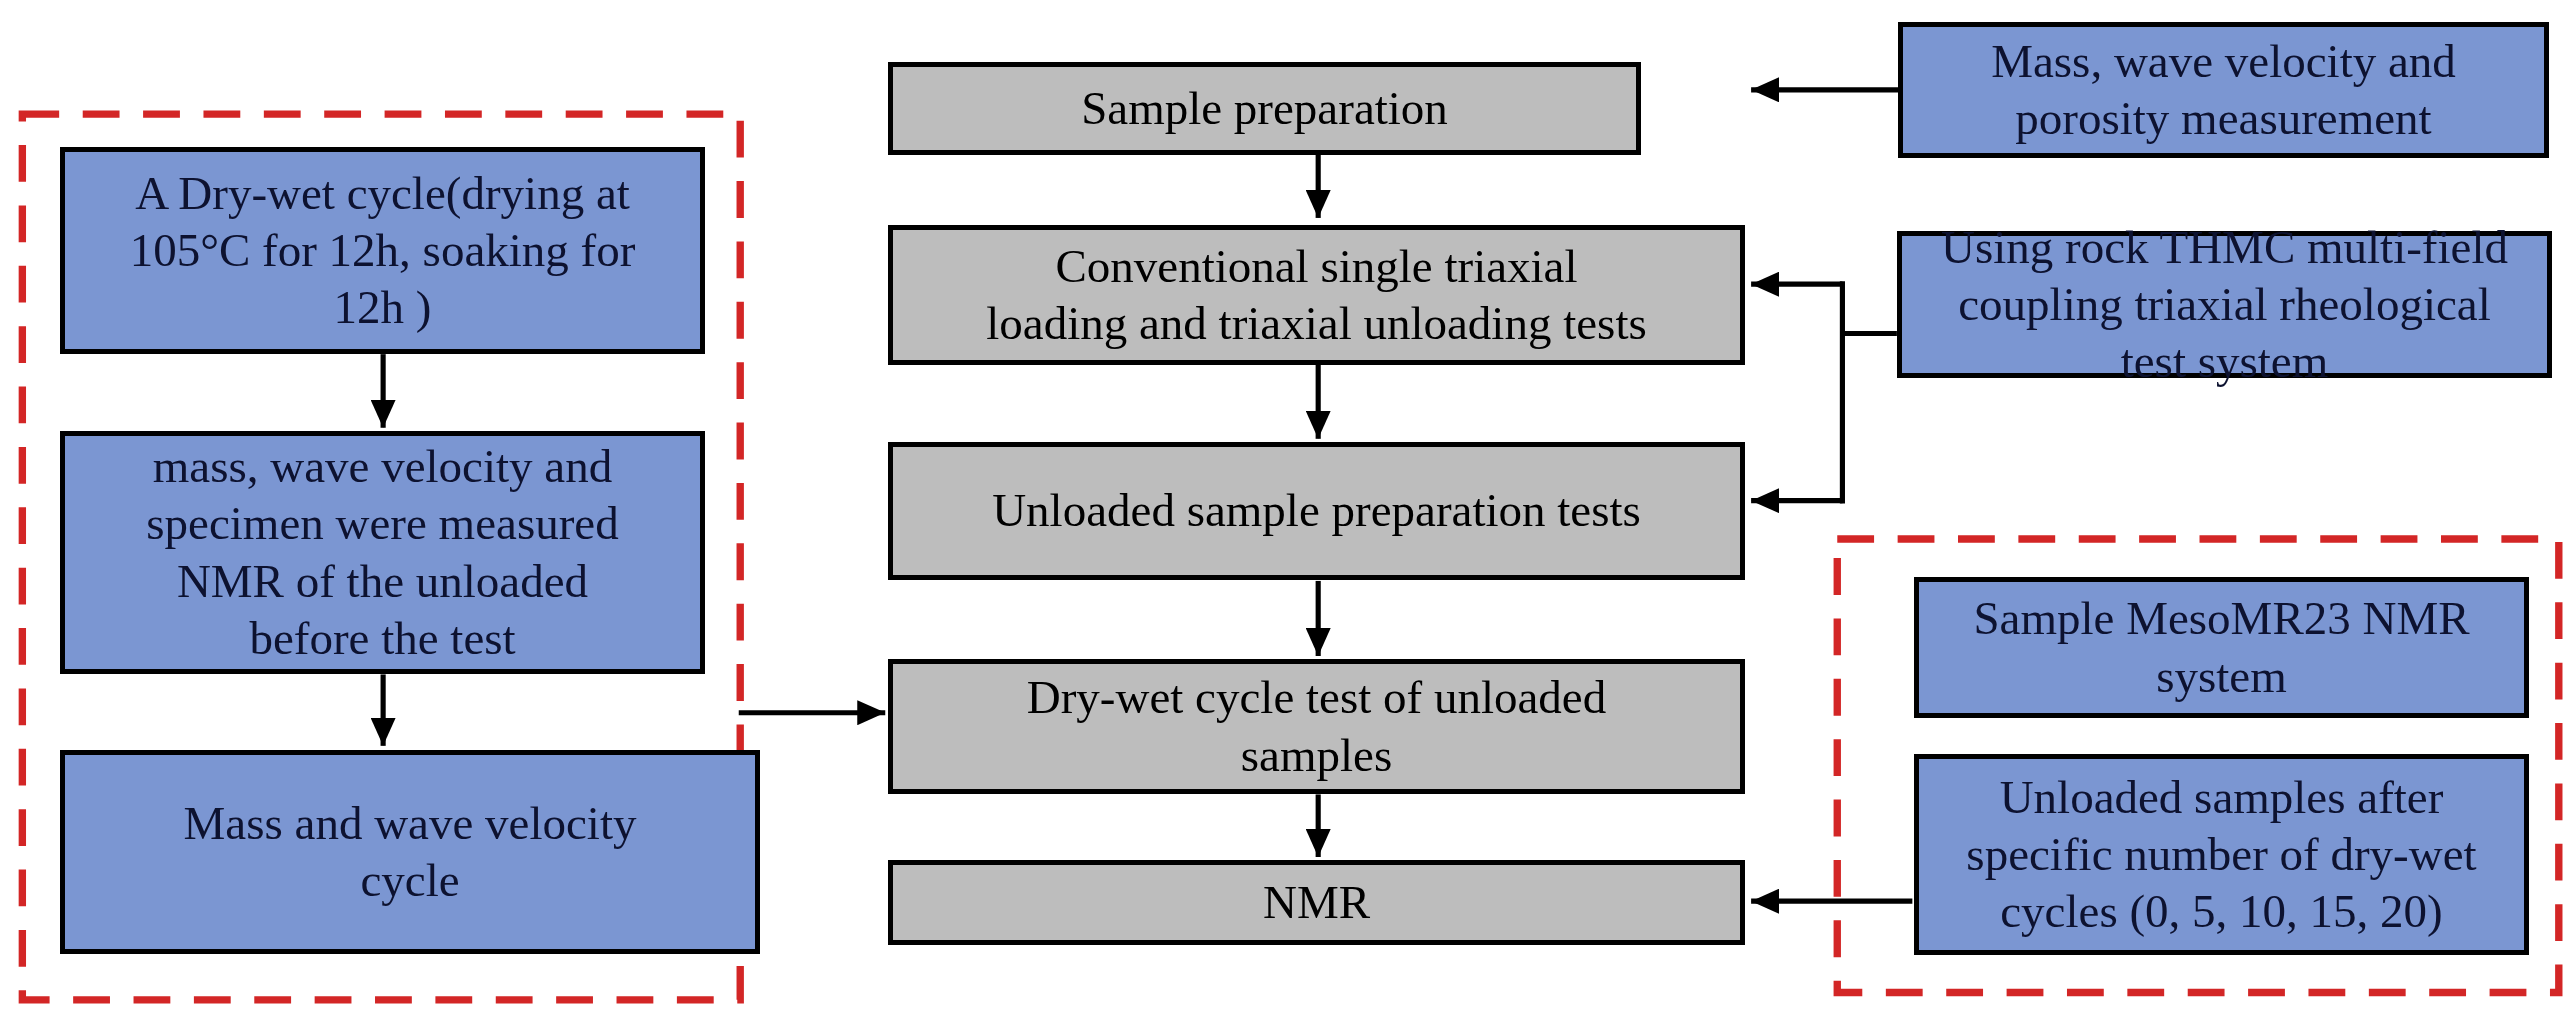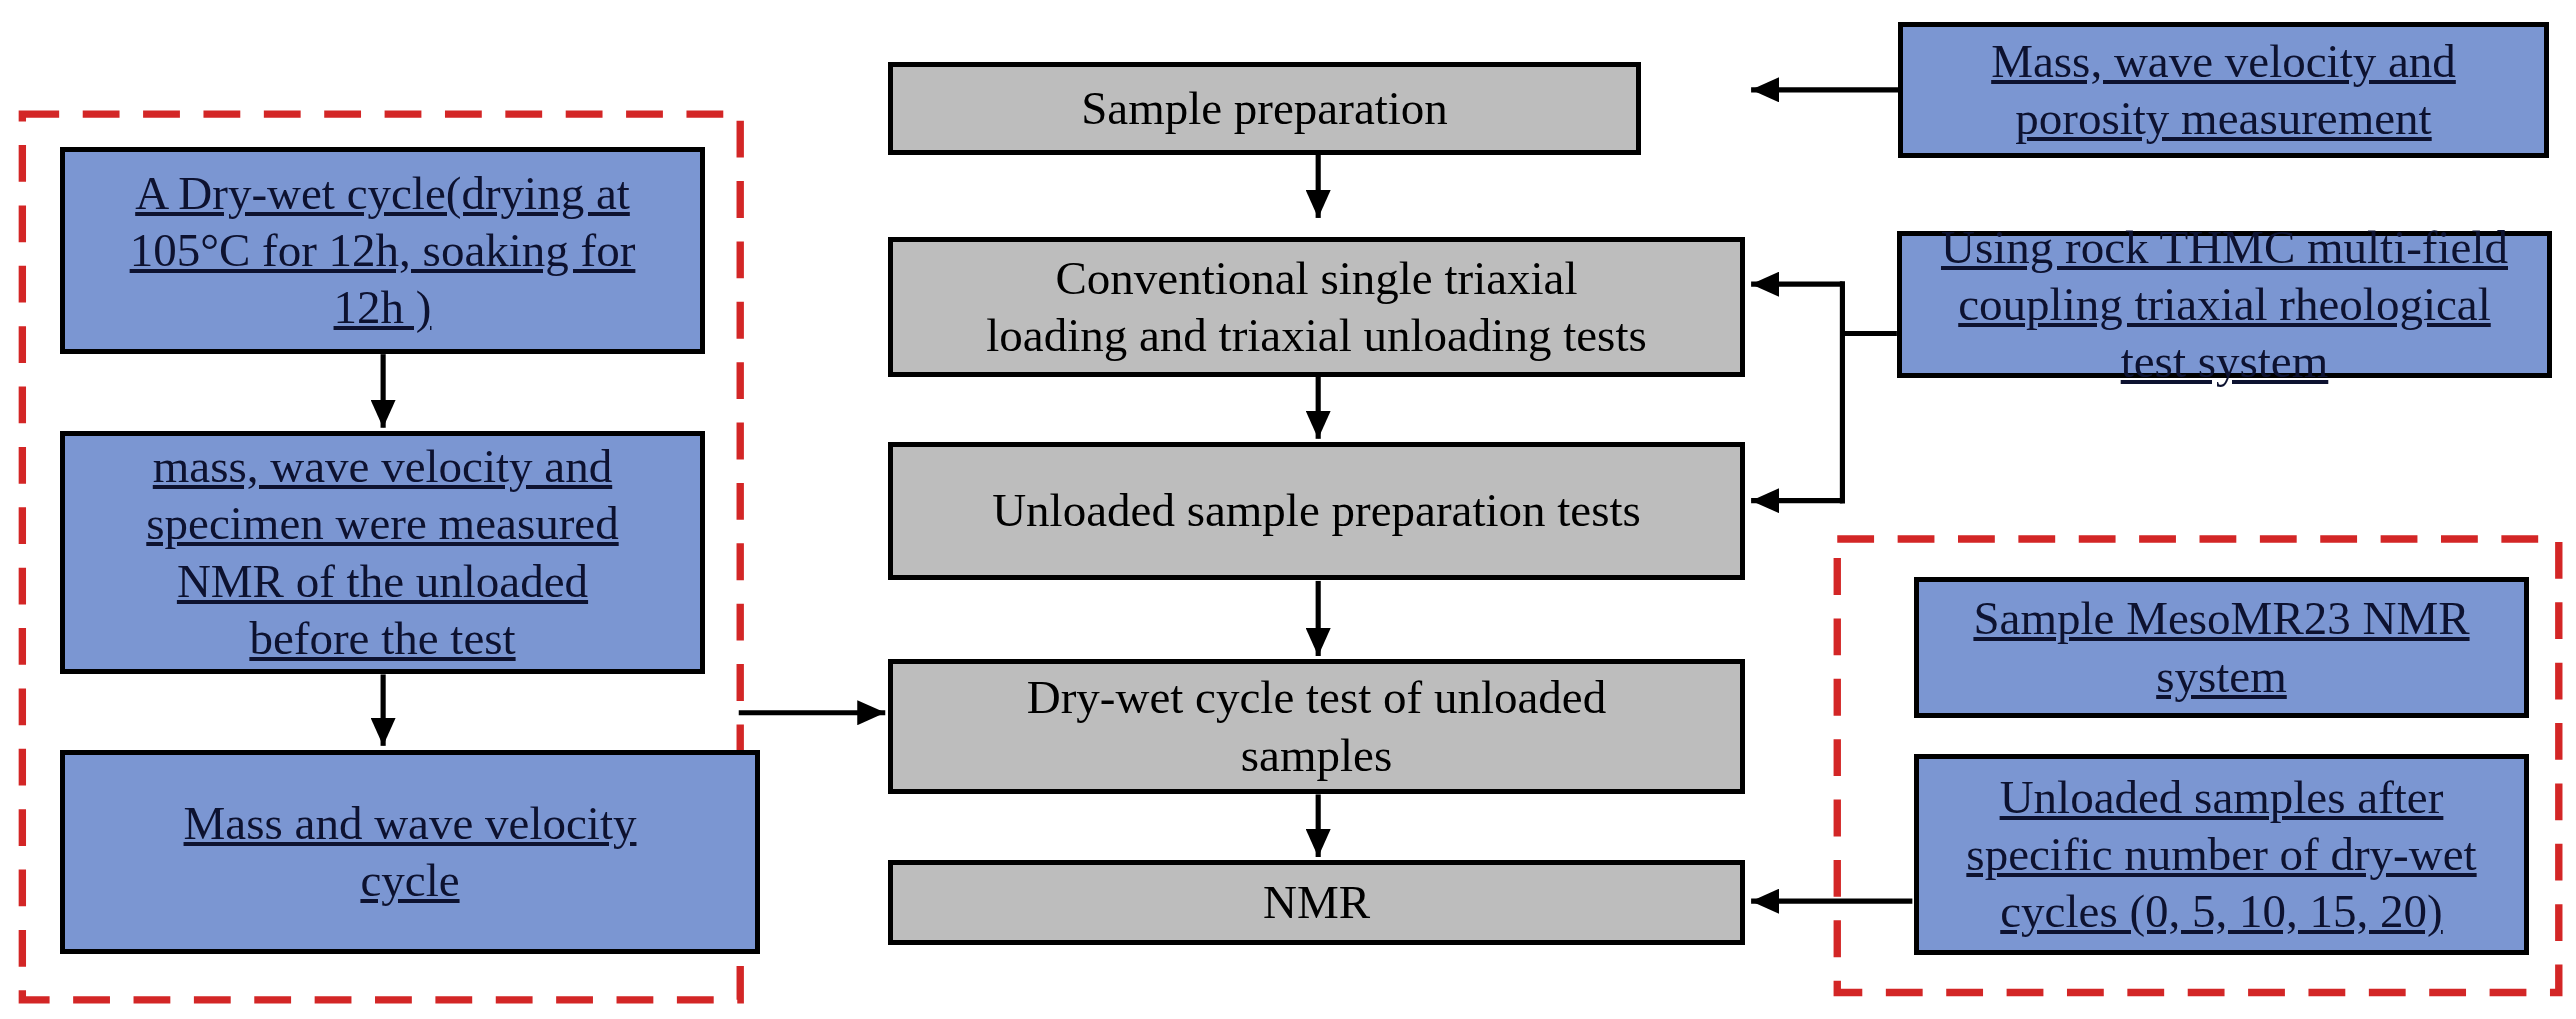--- a/index.html
+++ b/index.html
@@ -20,21 +20,21 @@
   .connectors{position:absolute;left:0;top:0;width:2576px;height:1019px;}
   .box{
     position:absolute;
     box-sizing:border-box;
     border:5.2px solid var(--border-black);
     display:flex;align-items:center;justify-content:center;
     text-align:center;
     font-size:47px;line-height:1.22;
   }
   .box .lines div{white-space:nowrap;}
-  .blue{background:var(--box-blue);color:var(--text-dark);text-decoration:underline;}
+  .blue{background:var(--box-blue);color:var(--text-dark);}
   .gray{background:var(--box-gray);color:#000000;}
 </style>
 </head>
 <body>
 
 <div class="canvas">
 
   <svg class="connectors" viewBox="0 0 3498 1384" xmlns="http://www.w3.org/2000/svg">
     <defs>
       <marker id="ah" viewBox="0 0 38 34" refX="38" refY="17" markerWidth="38" markerHeight="34" markerUnits="userSpaceOnUse" orient="auto">
@@ -82,21 +82,21 @@
         <div>Mass and wave velocity</div>
         <div>cycle</div>
       </div>
   </div>
 
   <div class="box gray" style="left:888px;top:62px;width:753px;height:93px">
     <div class="lines">
         <div>Sample preparation</div>
       </div>
   </div>
-  <div class="box gray" style="left:888px;top:237px;width:857px;height:140px">
+  <div class="box gray" style="left:888px;top:225px;width:857px;height:140px">
     <div class="lines">
         <div>Conventional single triaxial</div>
         <div>loading and triaxial unloading tests</div>
       </div>
   </div>
   <div class="box gray" style="left:888px;top:442px;width:857px;height:138px">
     <div class="lines">
         <div>Unloaded sample preparation tests</div>
       </div>
   </div>

